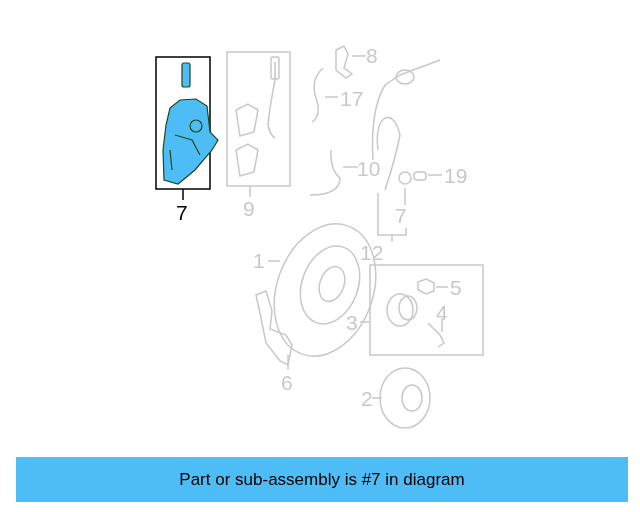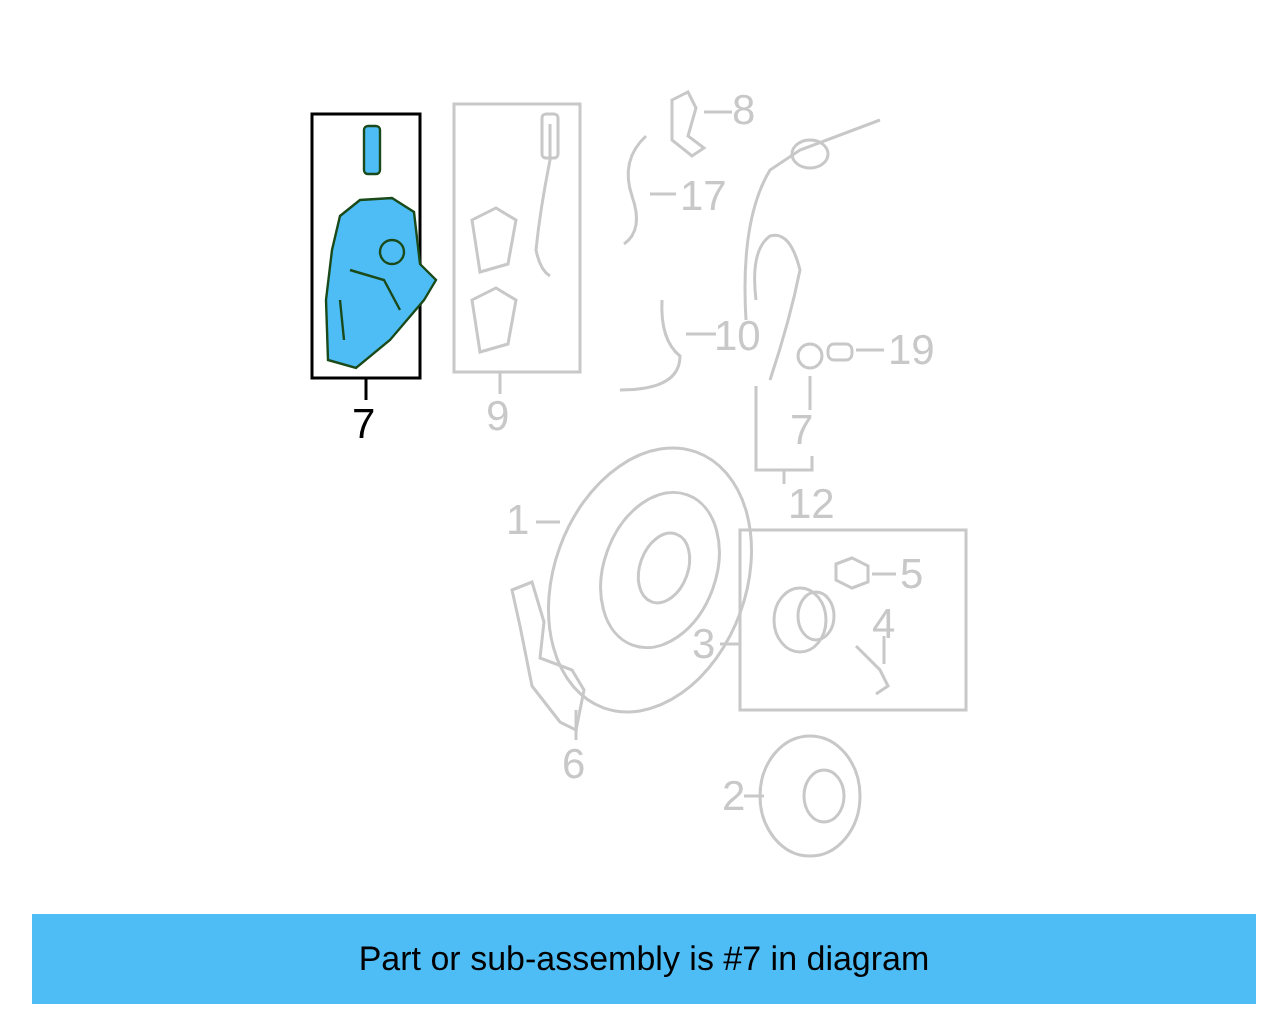--- a/index.html
+++ b/index.html
@@ -85,20 +85,20 @@
   <span class="callout" style="left:361px;top:388px">2</span>
   <span class="callout" style="left:346px;top:312px">3</span>
   <span class="callout" style="left:436px;top:302px">4</span>
   <span class="callout" style="left:450px;top:277px">5</span>
   <span class="callout" style="left:281px;top:372px">6</span>
   <span class="callout active" style="left:176px;top:202px">7</span>
   <span class="callout" style="left:366px;top:45px">8</span>
   <span class="callout" style="left:243px;top:198px">9</span>
   <span class="callout" style="left:340px;top:88px">17</span>
   <span class="callout" style="left:357px;top:158px">10</span>
-  <span class="callout" style="left:394px;top:242px">12</span>
+  <span class="callout" style="left:360px;top:242px">12</span>
   <span class="callout" style="left:395px;top:205px">7</span>
   <span class="callout" style="left:444px;top:165px">19</span>
 </div>
 
 <div class="banner">
   <span>Part or sub-assembly is #7 in diagram</span>
 </div>
 
 </body></html>

